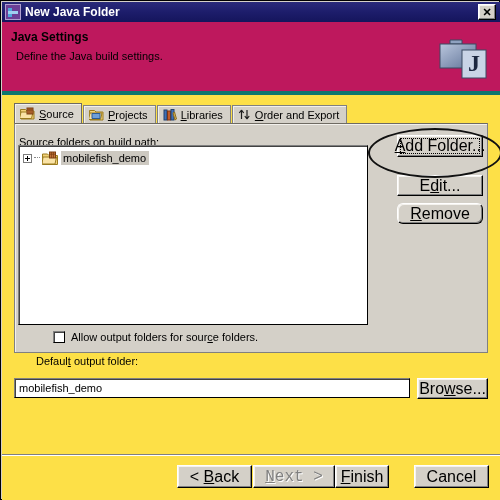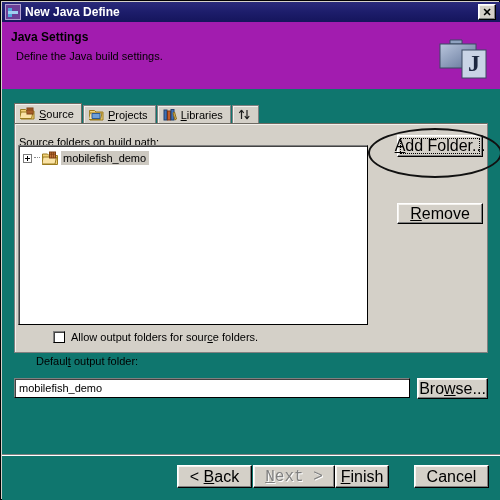--- a/index.html
+++ b/index.html
@@ -48,37 +48,37 @@
     box-shadow:inset -1px -1px 0 #808080, inset 1px 1px 0 #f5f3ef;
     position:relative;box-sizing:border-box;cursor:default;
   }
   .close-btn span{
     position:absolute;left:0;right:0;top:0px;
     text-align:center;font-size:11px;font-weight:bold;line-height:14px;
   }
   
   .banner{
     position:absolute;left:1px;top:21px;width:498px;height:73px;
-    background:#a21caf;border-bottom:6px solid #0f766e;
+    background:#be185d;border-bottom:4px solid #0f766e;
     box-sizing:border-box;
   }
   .banner-title{
     position:absolute;left:9px;top:8px;
     font-weight:bold;font-size:12px;
   }
   .banner-sub{
     position:absolute;left:14px;top:28px;font-size:11px;
   }
   .banner-icon{
     position:absolute;right:8px;top:8px;width:56px;height:56px;
   }
   
   .body-area{
     position:absolute;left:1px;top:94px;width:498px;height:405px;
-    background:#0f766e;
+    background:#fde047;
   }
   
   .tabstrip{
     position:absolute;left:12px;top:8px;height:21px;
     display:flex;align-items:flex-end;
   }
   .tab{
     height:19px;margin-right:1px;padding:0 7px 0 5px;
     display:flex;align-items:center;gap:4px;
     background:#d4d0c8;
@@ -170,21 +170,21 @@
     pointer-events:none;
   }
 </style>
 </head>
 <body>
 
 <div class="window">
 
   <div class="titlebar">
     <div class="title-icon"></div>
-    <div class="title-text">New Java Define</div>
+    <div class="title-text">New Java Folder</div>
     <div class="close-btn">
       <span>✕</span>
     </div>
   </div>
 
   <div class="banner">
     <div class="banner-title">Java Settings</div>
     <div class="banner-sub">Define the Java build settings.</div>
     <div class="banner-icon">
       <svg width="56" height="56" viewBox="0 0 56 56">
@@ -243,20 +243,21 @@
         <span><u class="acc">L</u>ibraries</span>
       </div>
 
       <div class="tab">
         <span>
           <svg width="13" height="13" viewBox="0 0 13 13">
             <path d="M3.5 11 v-9 M3.5 2 l-2.2 3 M3.5 2 l2.2 3" stroke="#1d1d1d" stroke-width="1.2" fill="none"></path>
             <path d="M9 2 v9 M9 11 l-2.2 -3 M9 11 l2.2 -3" stroke="#1d1d1d" stroke-width="1.2" fill="none"></path>
           </svg>
         </span>
+        <span><u class="acc">O</u>rder and Export</span>
       </div>
     </div>
 
     <div class="tabpanel">
 
       <div class="panel-label">Source folders on build pat<u class="acc">h</u>:</div>
 
       <div class="listbox">
         <div class="tree-row">
           <span class="expander"></span>
@@ -276,22 +277,25 @@
       <div class="chk-row">
         <span class="checkbox"></span>
         <span>Allow output folders for sour<u class="acc">c</u>e folders.</span>
       </div>
 
       <div class="btn" style="left:382px;top:11px;width:86px;height:22px;">
         <span class="focusring"></span>
         <span><u class="acc">A</u>dd Folder...</span>
       </div>
 
-
-      <div class="btn" style="left:382px;top:79px;width:86px;height:21px;">
+      <div class="btn" style="left:382px;top:51px;width:86px;height:21px;">
+        <span>E<u class="acc">d</u>it...</span>
+      </div>
+
+      <div class="btn" style="left:382px;top:79px;width:86px;height:21px;border-radius:6px;">
         <span><u class="acc">R</u>emove</span>
       </div>
     </div>
 
     <div class="out-label">Defaul<u class="acc">t</u> output folder:</div>
 
     <div class="out-field">
       <span>mobilefish_demo</span>
     </div>
 

